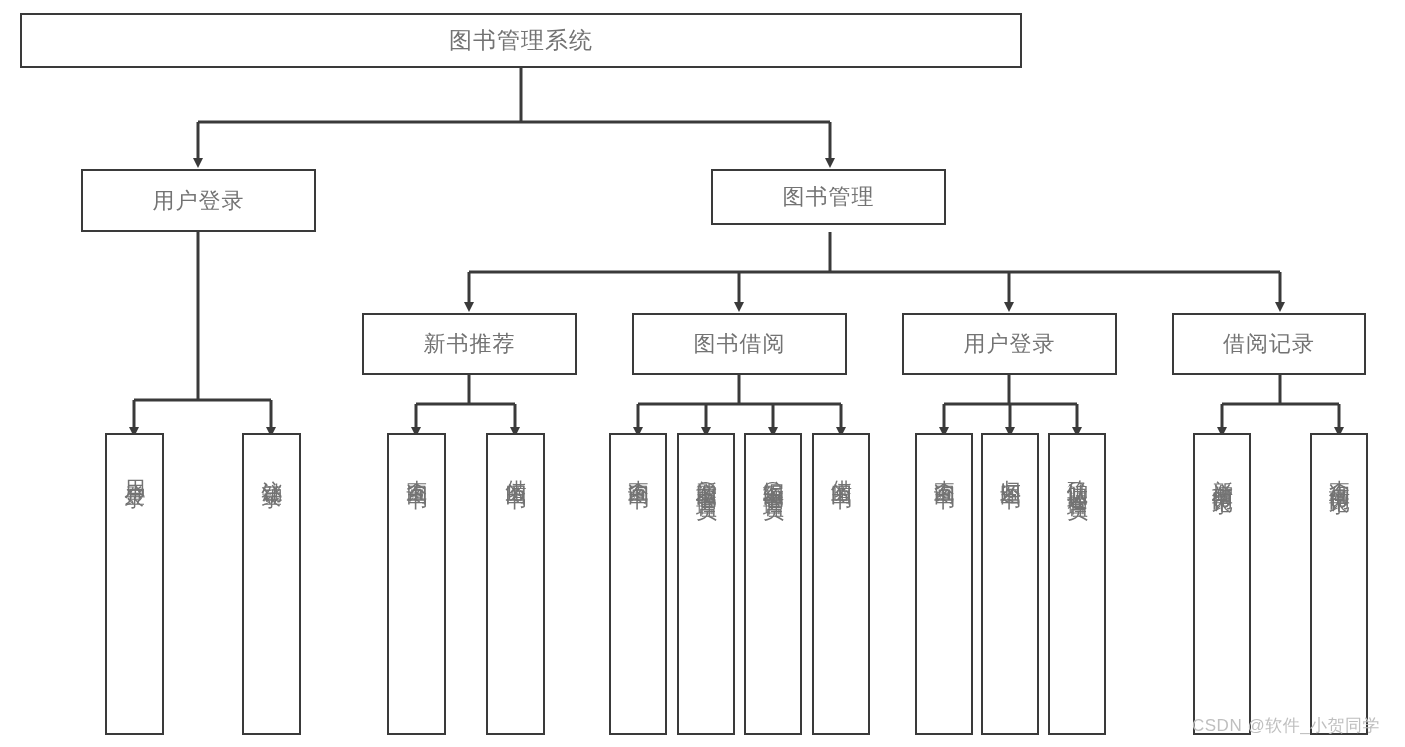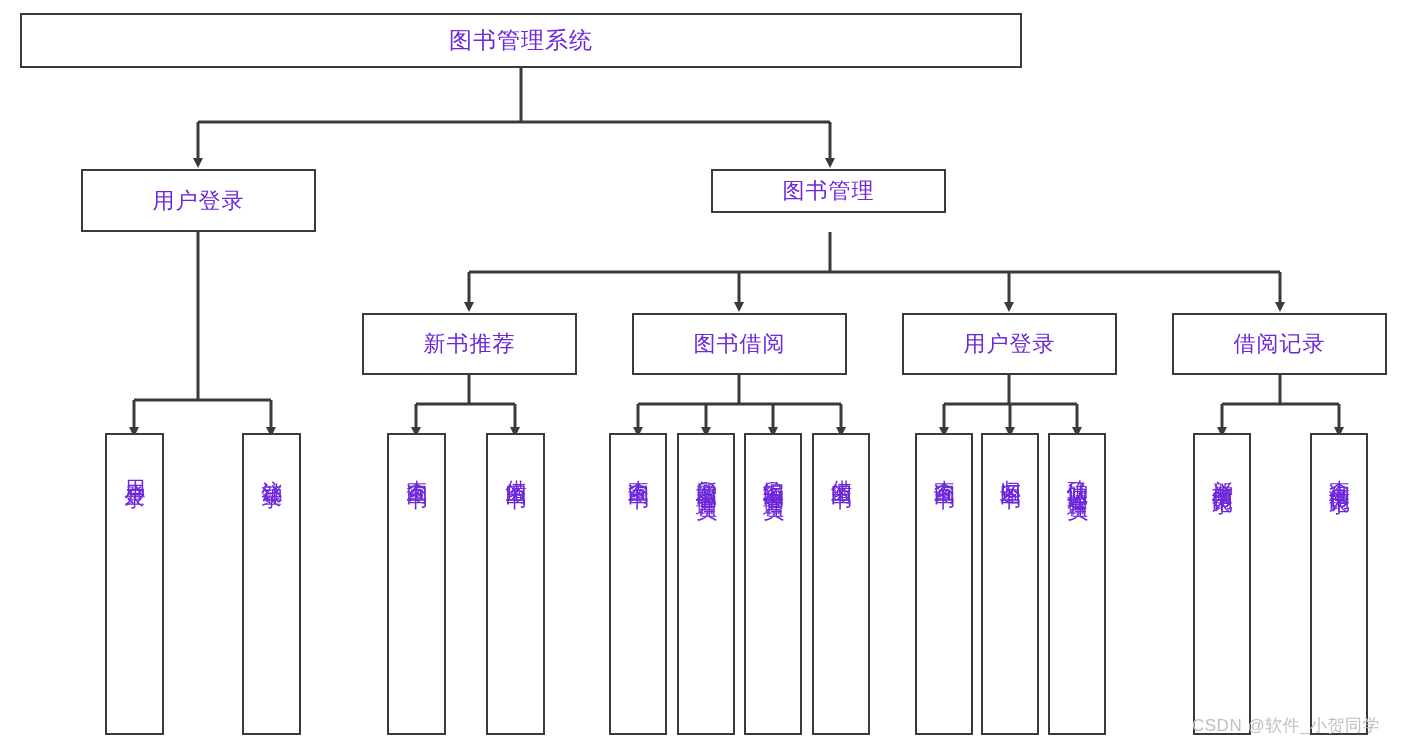--- a/index.html
+++ b/index.html
@@ -27,21 +27,21 @@
     pointer-events: none;
   }
   .node {
     position: absolute;
     box-sizing: border-box;
     border: 2px solid #3a3a3a;
     background: #ffffff;
     display: flex;
     align-items: center;
     justify-content: center;
-    color: #6d28d9;
+    color: #737373;
   }
   .node-h {
     font-size: 22px;
     letter-spacing: 1px;
     line-height: 1;
     white-space: nowrap;
   }
   .node-root {
     font-size: 23px;
   }
@@ -123,34 +123,34 @@
     </g>
   </svg>
 
   <div class="node node-h node-root" style="left:20px; top:13px; width:1002px; height:55px;">
     <span>图书管理系统</span>
   </div>
 
   <div class="node node-h" style="left:81px; top:169px; width:235px; height:63px;">
     <span>用户登录</span>
   </div>
-  <div class="node node-h" style="left:711px; top:169px; width:235px; height:44px;text-align:center;">
+  <div class="node node-h" style="left:711px; top:169px; width:235px; height:56px;text-align:center;">
     <span>图书管理</span>
   </div>
 
   <div class="node node-h" style="left:632px; top:313px; width:215px; height:62px;">
     <span>图书借阅</span>
   </div>
   <div class="node node-h" style="left:362px; top:313px; width:215px; height:62px;">
     <span>新书推荐</span>
   </div>
   <div class="node node-h" style="left:902px; top:313px; width:215px; height:62px;">
     <span>用户登录</span>
   </div>
-  <div class="node node-h" style="left:1172px; top:313px; width:215px; height:62px;text-align:right;">
+  <div class="node node-h" style="left:1172px; top:313px; width:194px; height:62px;text-align:right;">
     <span>借阅记录</span>
   </div>
 
   <div class="node node-v" style="left:105px; top:433px; width:59px; height:302px;">
     <span class="vlabel">用户登录</span>
   </div>
   <div class="node node-v" style="left:242px; top:433px; width:59px; height:302px;">
     <span class="vlabel">注销登录</span>
   </div>
 

